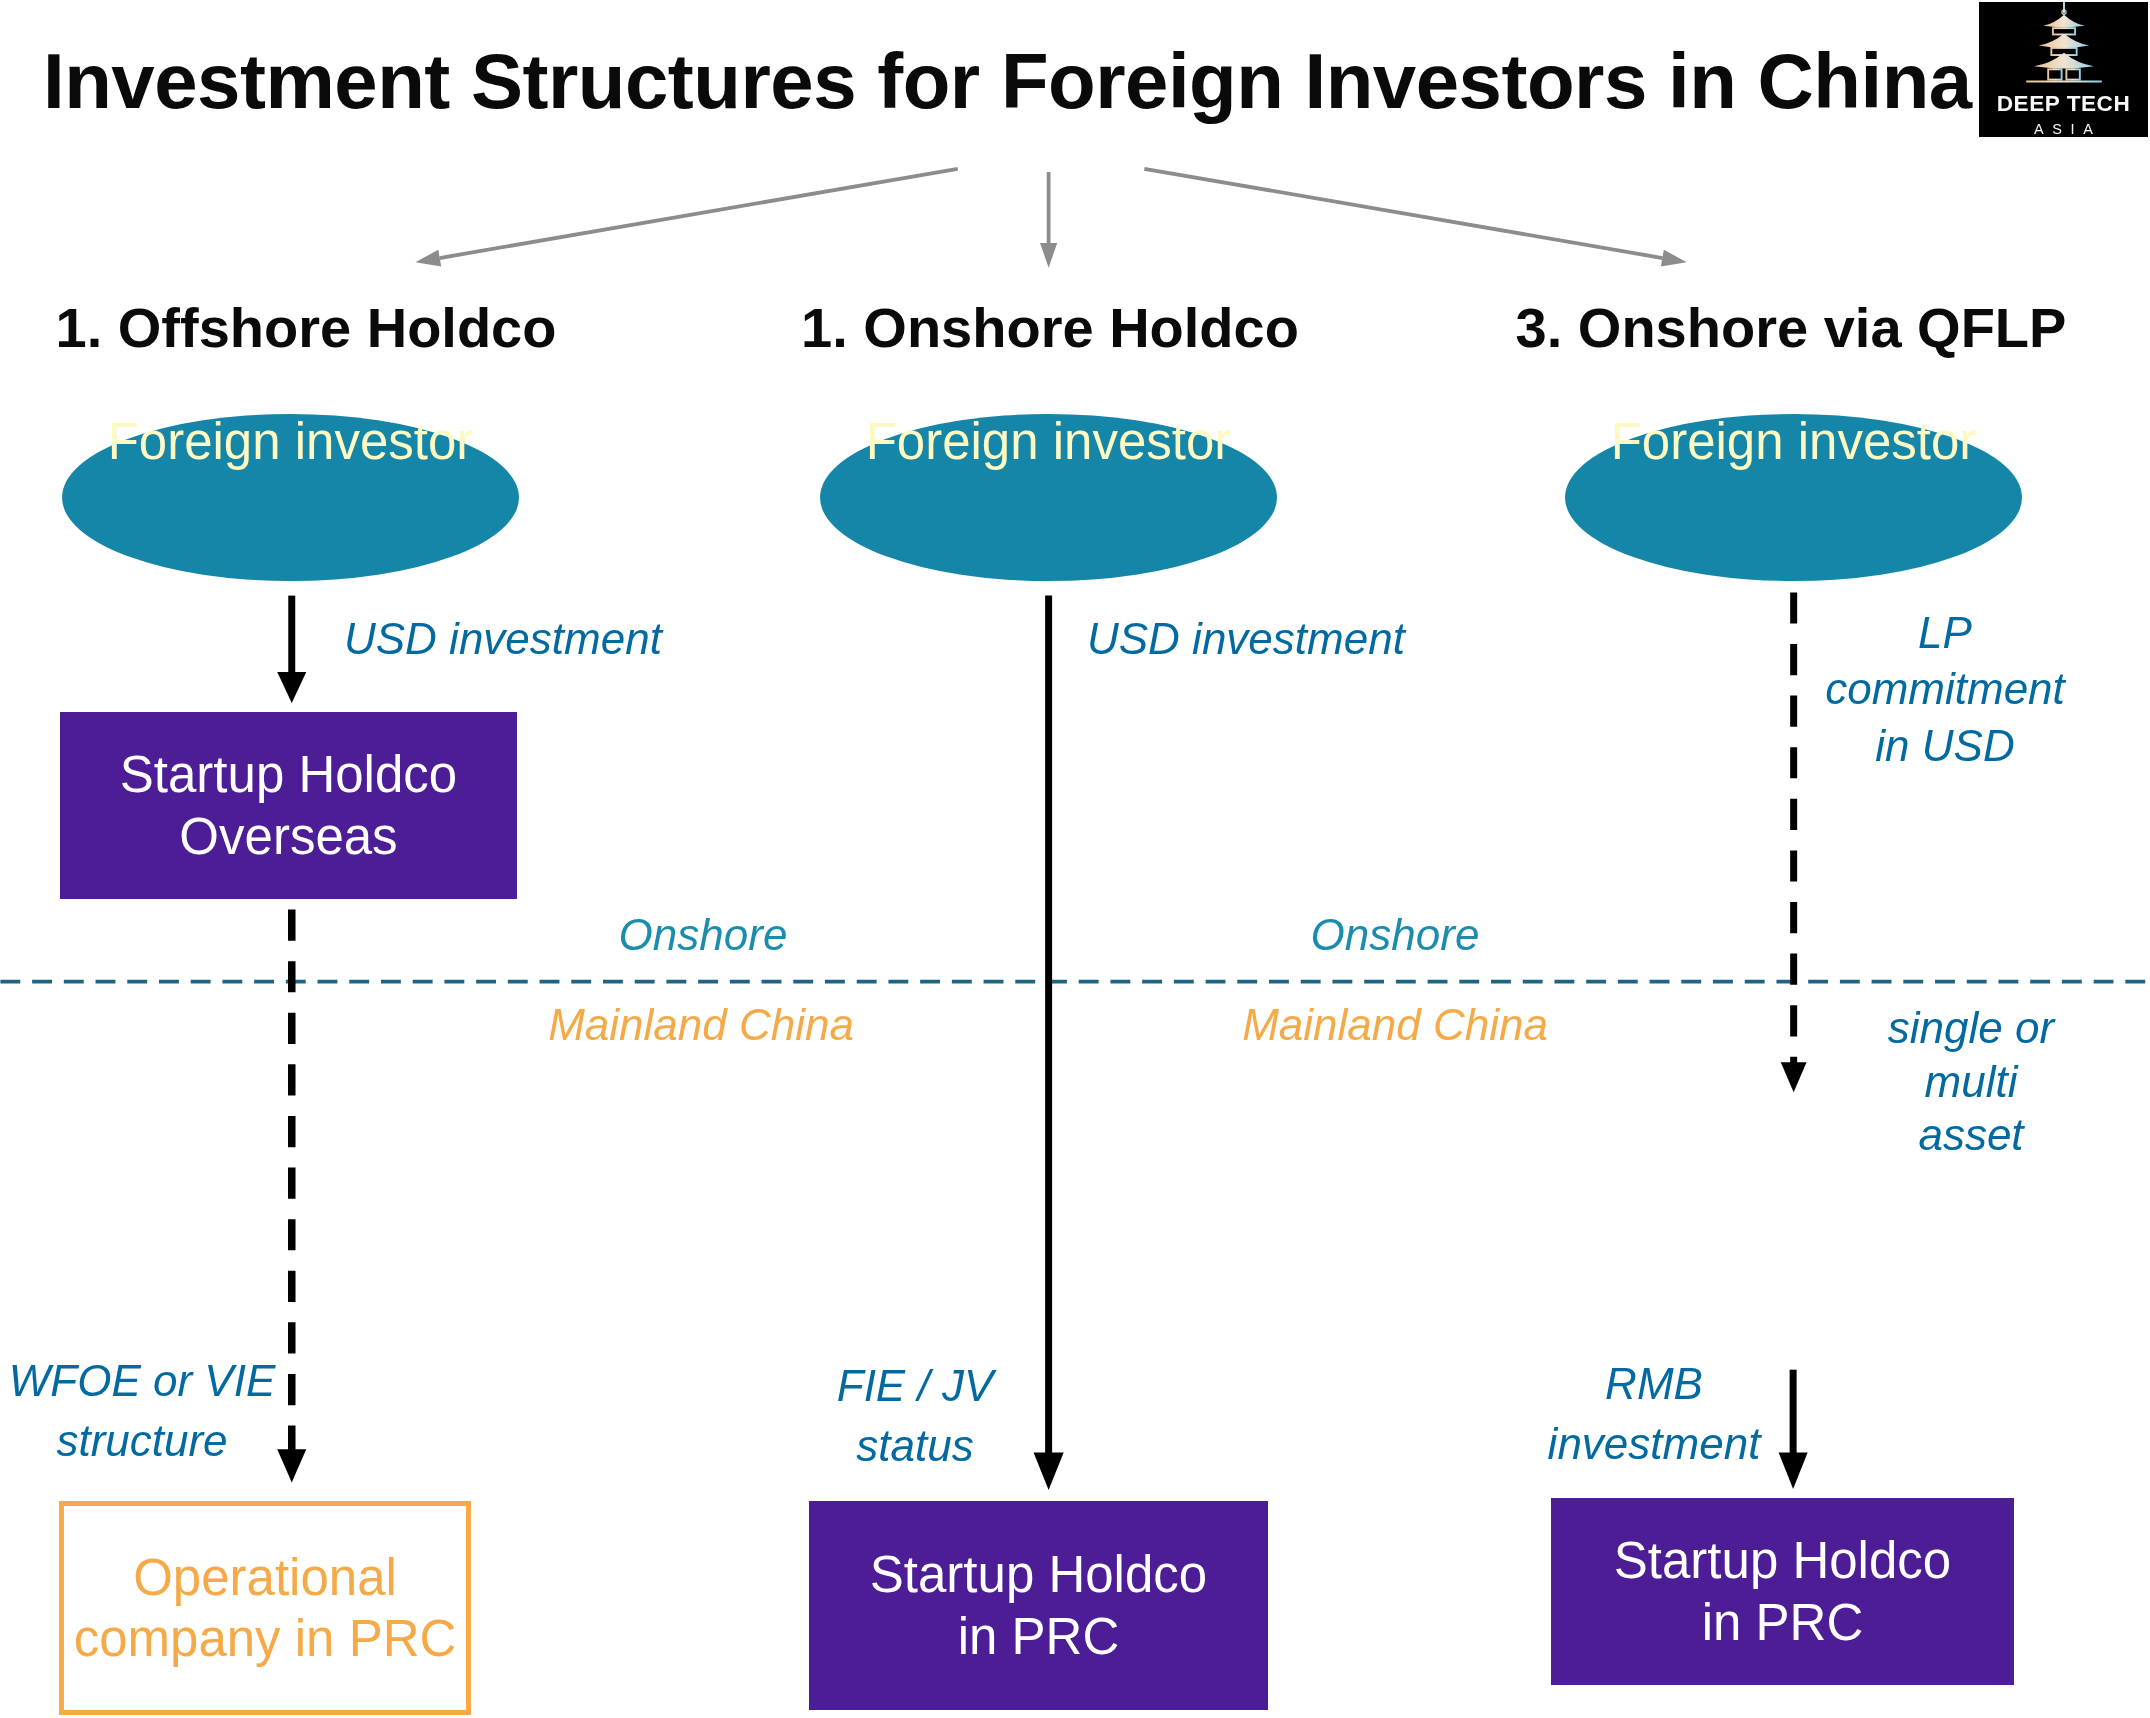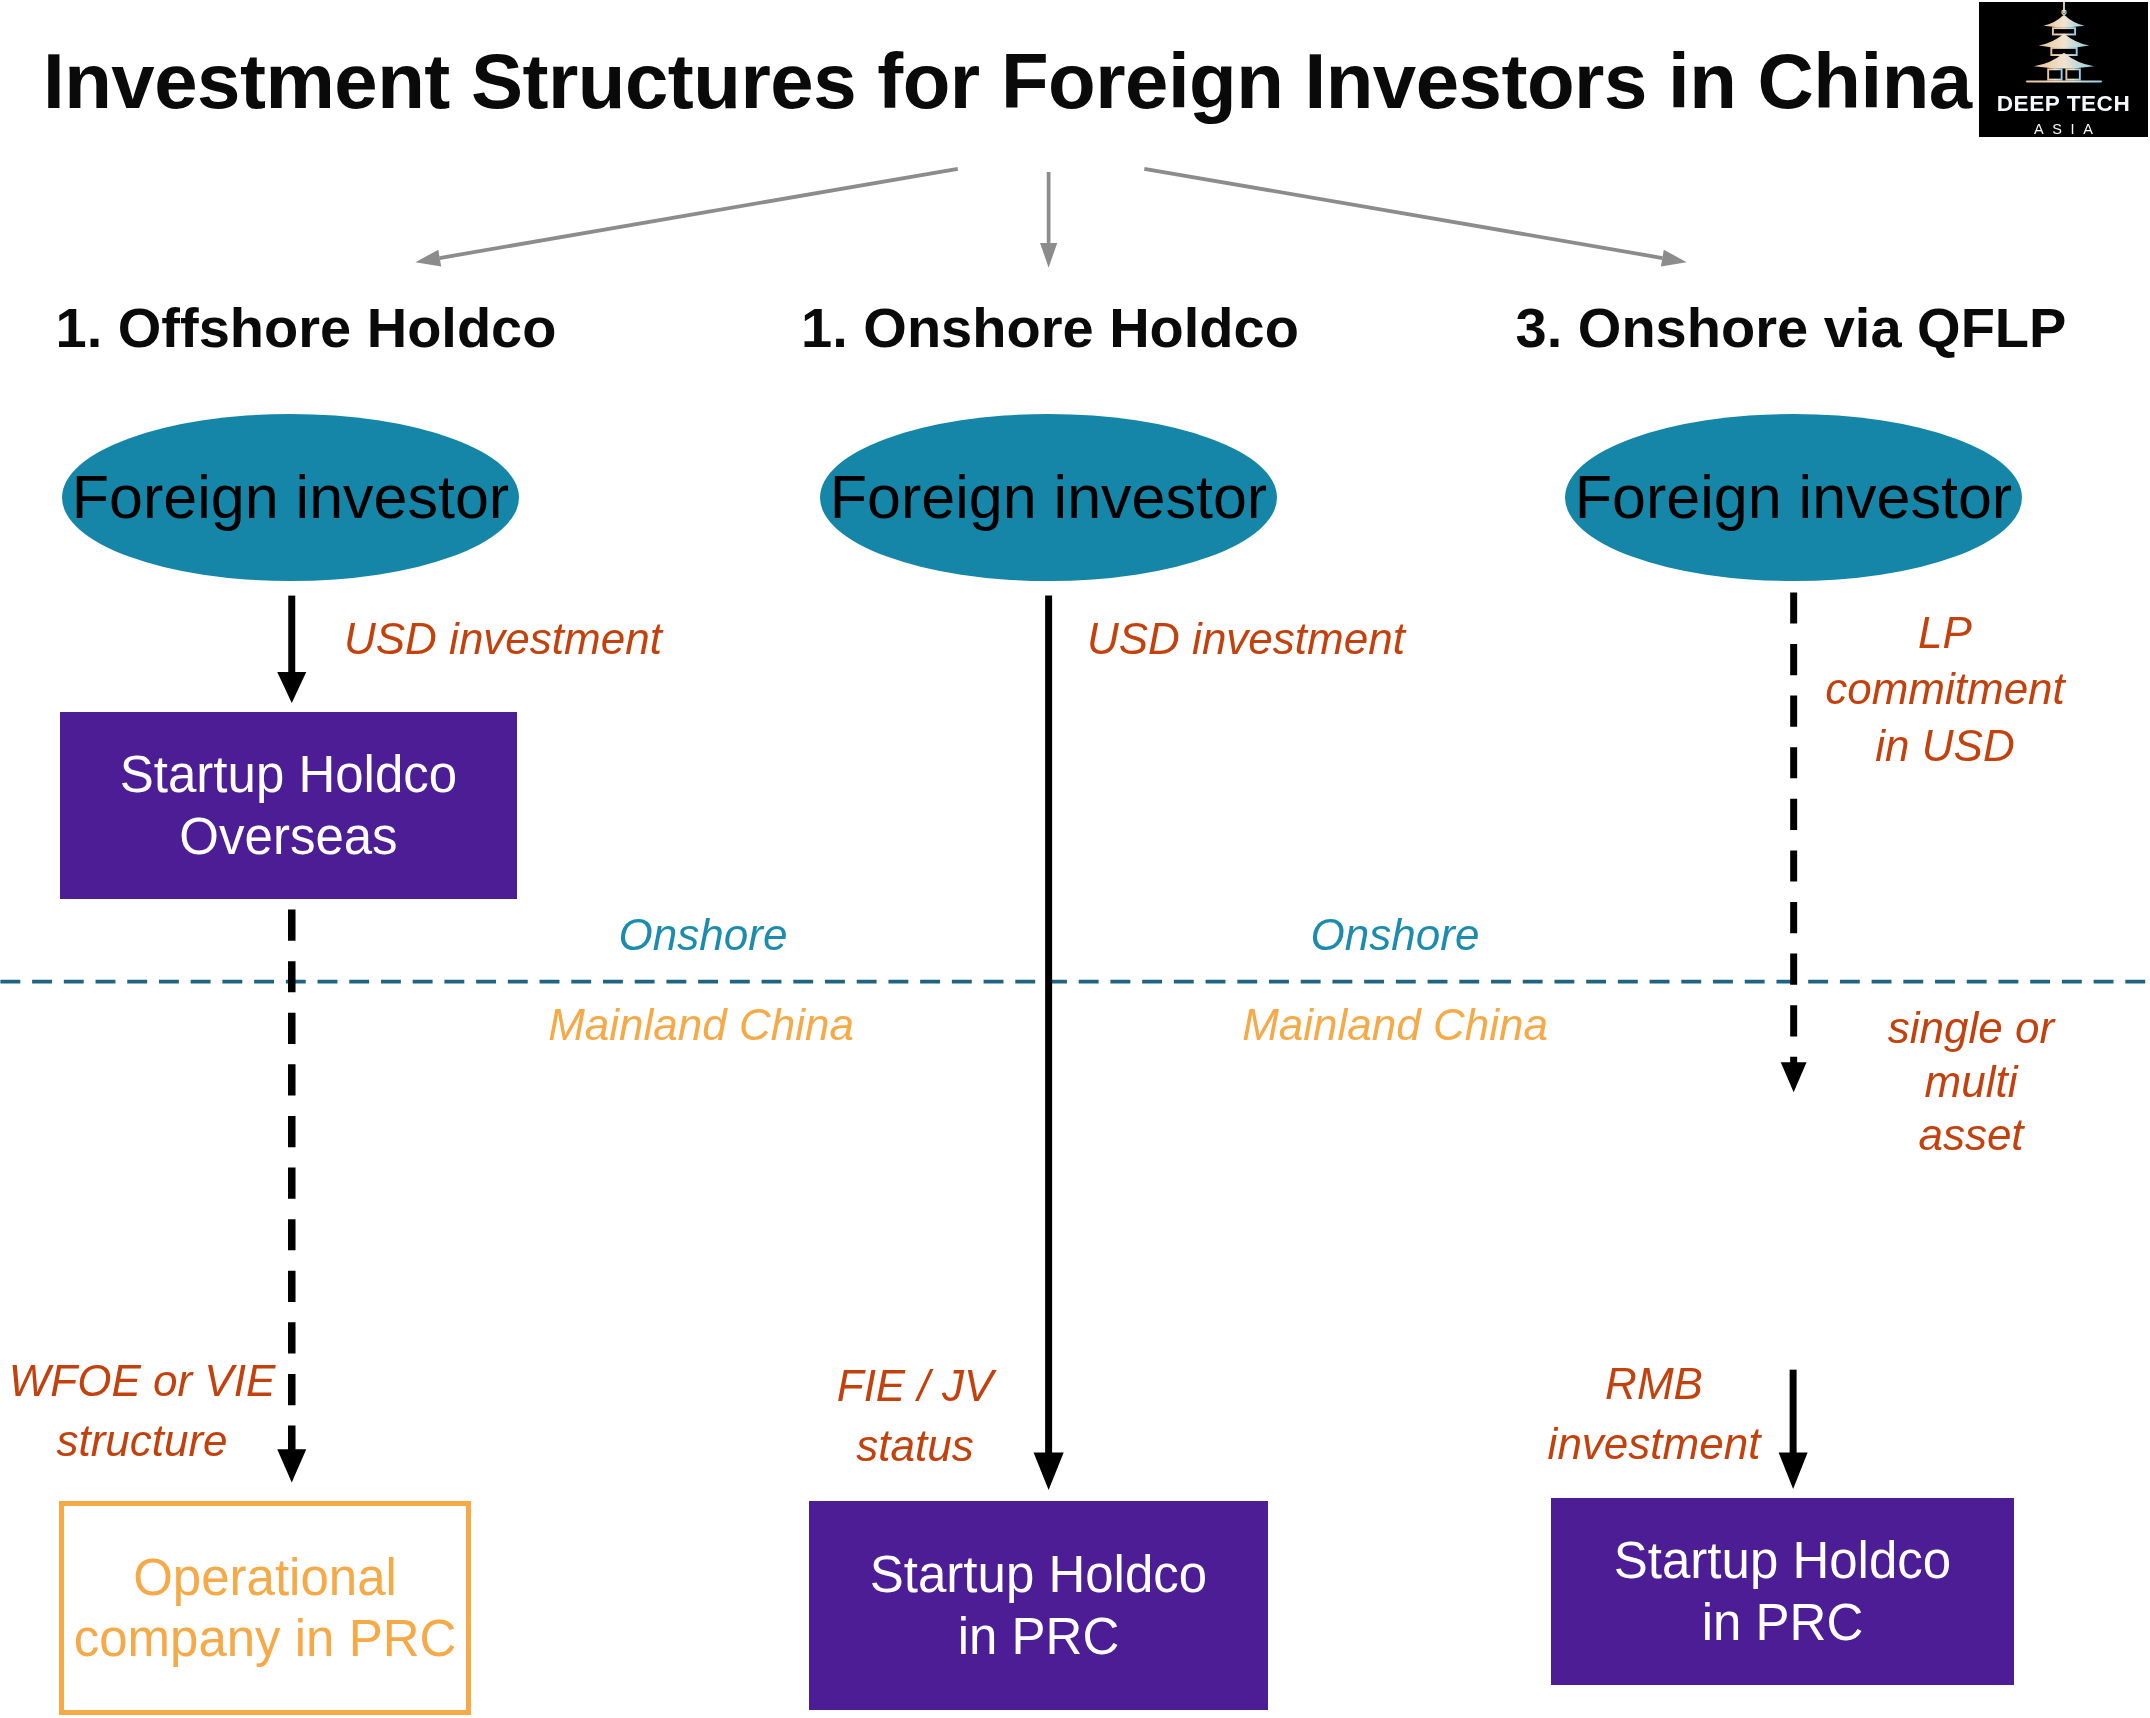--- a/index.html
+++ b/index.html
@@ -12,25 +12,25 @@
   .page-title{
     left:43px;top:39px;font-size:78px;font-weight:600;color:#0a0a0a;
     letter-spacing:-0.5px;line-height:1.1;white-space:nowrap;
   }
   .col-header{
     top:297px;font-size:56px;font-weight:700;color:#0a0a0a;white-space:nowrap;
     transform:translateX(-50%);line-height:1.1;
   }
   .ellipse{
     position:absolute;z-index:2;top:414px;width:457px;height:167px;border-radius:50%;
-    background:#1586A8;display:flex;align-items:center;justify-content:center;
-    color:#000000;font-size:61px;line-height:1.1;
+    background:#1586A8;display:flex;align-items:flex-start;justify-content:center;
+    color:#fef9c3;font-size:51px;line-height:1.1;
   }
   .flow-label{
-    color:#c2410c;font-style:italic;font-size:44px;line-height:1.37;
+    color:#0369a1;font-style:italic;font-size:44px;line-height:1.37;
     white-space:pre-line;text-align:center;
   }
   .flow-label.centered{transform:translateX(-50%);}
   .zone-label{
     font-style:italic;font-size:44px;line-height:1.2;white-space:nowrap;
     transform:translateX(-50%);
   }
   .zone-onshore{color:#1b8cad;}
   .zone-mainland{color:#f5a947;}
   .obox{

